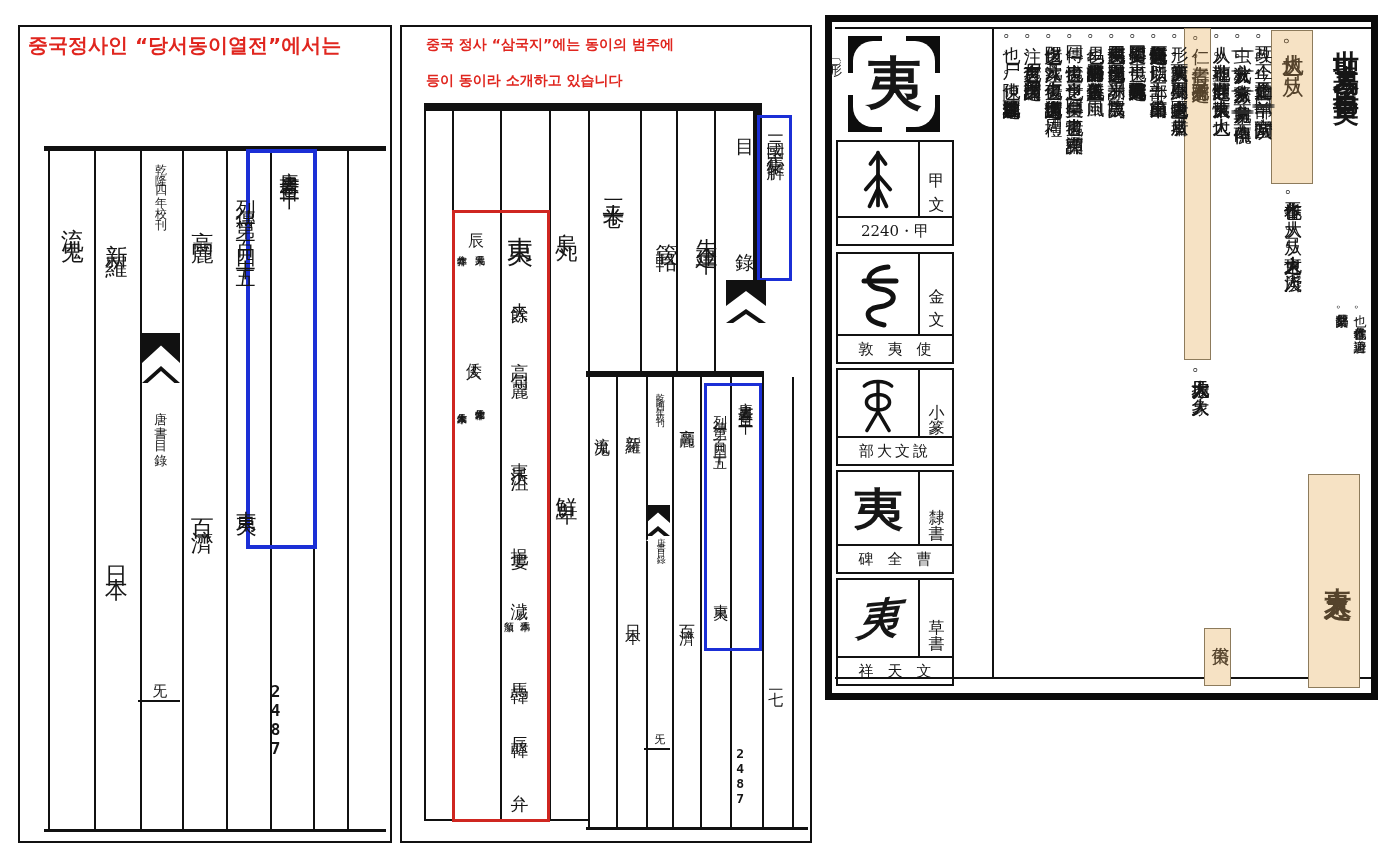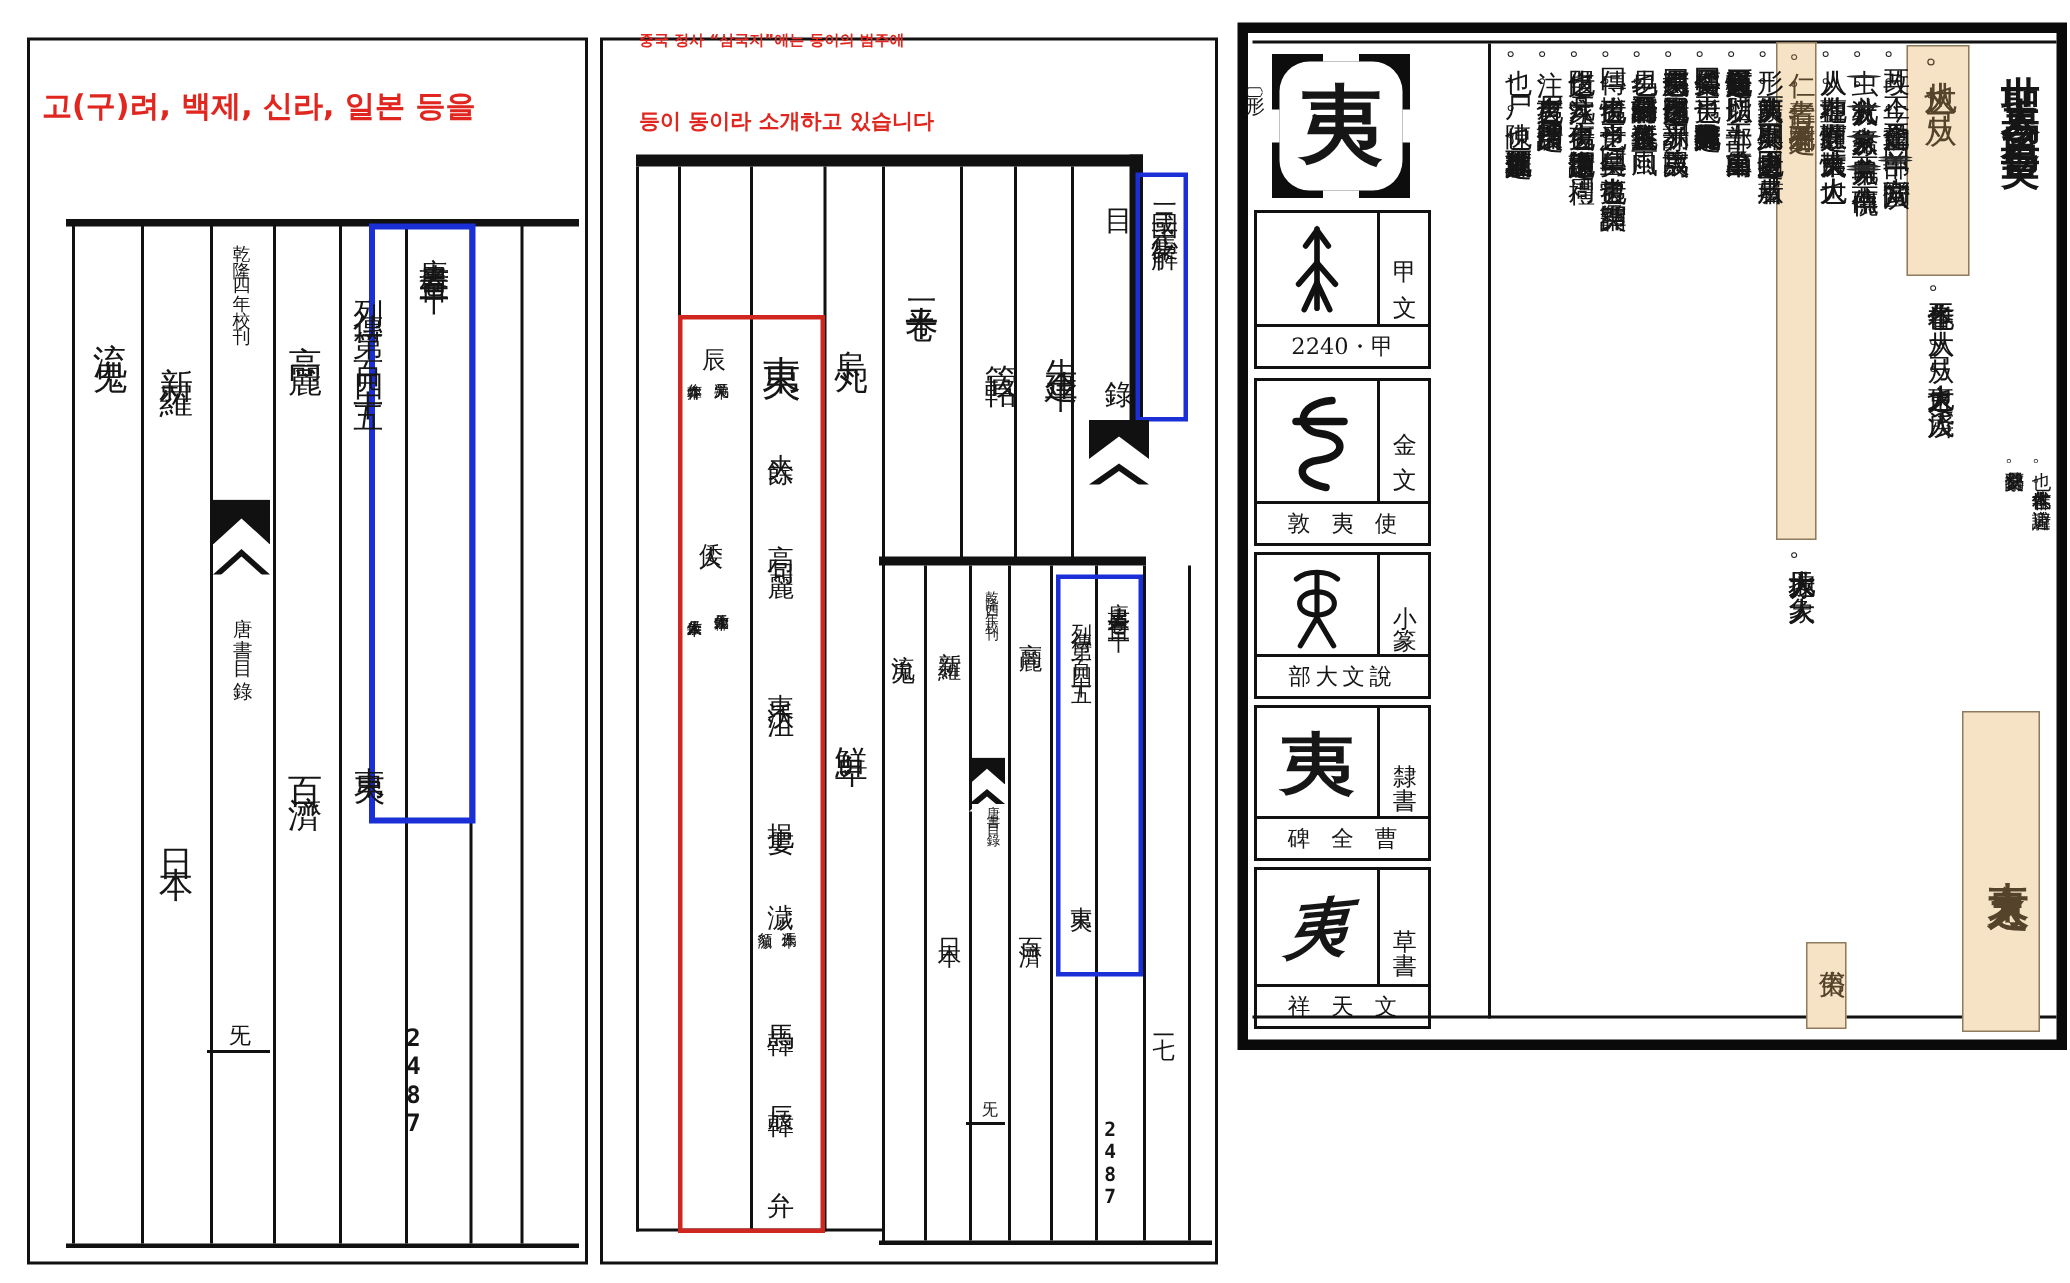--- a/index.html
+++ b/index.html
@@ -129,21 +129,21 @@
 
   <svg class="glyph" style="position:absolute;left:1315px;top:480px;" width="40" height="80" viewBox="0 0 60 100">
     <g fill="none" stroke="#4a3a26" stroke-width="6" stroke-linecap="round">
       <path d="M14 16 C22 8 38 8 46 16"></path>
         <path d="M30 10 V62"></path>
       <path d="M30 28 C12 28 12 52 30 52 C48 52 48 28 30 28"></path>
       <path d="M30 62 L16 92"></path>
         <path d="M30 62 L44 92"></path>
     </g>
   </svg>
-    <div class="it kor" style="left: 28px; top: 57px; font-size: 20px;">고(구)려, 백제, 신라, 일본 등을</div>
+<div class="it kor" style="left: 28px; top: 32px; font-size: 20px;">중국정사인 “당서동이열전”에서는</div>
     <div class="it line" style="left: 44px; top: 146px; width: 342px; height: 5px;"></div>
     <div class="it line" style="left: 44px; top: 829px; width: 342px; height: 3px;"></div>
     <div class="it line" style="left: 48px; top: 150px; width: 2px; height: 679px;"></div>
     <div class="it line" style="left: 94px; top: 150px; width: 2px; height: 679px;"></div>
     <div class="it line" style="left: 140px; top: 150px; width: 2px; height: 679px;"></div>
     <div class="it line" style="left: 182px; top: 150px; width: 2px; height: 679px;"></div>
     <div class="it line" style="left: 226px; top: 150px; width: 2px; height: 679px;"></div>
     <div class="it line" style="left: 270px; top: 150px; width: 2px; height: 679px;"></div>
     <div class="it line" style="left: 313px; top: 150px; width: 2px; height: 679px;"></div>
     <div class="it line" style="left: 347px; top: 150px; width: 2px; height: 679px;"></div>
@@ -161,21 +161,21 @@
         <div class="ft-t2" style="top:5px;border-left:19px solid transparent;border-right:19px solid transparent;border-bottom:17px solid #fff;"></div>
       </div>
     </div>
     <div class="it v" style="left: 152px; top: 402px; font-size: 13px; letter-spacing: 14px;">唐書目錄</div>
     <div class="it v" style="left: 150px; top: 672px; font-size: 15px;">旡</div>
     <div class="it line" style="left: 138px; top: 700px; width: 42px; height: 2px;"></div>
     <div class="it v" style="left: 102px; top: 226px; font-size: 23px; letter-spacing: 12px;">新羅</div>
     <div class="it v" style="left: 102px; top: 548px; font-size: 23px; letter-spacing: 12px;">日本</div>
     <div class="it v" style="left: 58px; top: 210px; font-size: 23px; letter-spacing: 12px;">流鬼</div>
     <div class="it v num" style="left: 266px; top: 682px; font-size: 16px; line-height: 1.2;">2487</div>
-    <div class="it kor" style="left: 426px; top: 20px; font-size: 10px;">중국 정사 “삼국지”에는 동이의 범주에</div>
+    <div class="it kor" style="left: 426px; top: 36px; font-size: 14px;">중국 정사 “삼국지”에는 동이의 범주에</div>
     <div class="it kor" style="left: 426px; top: 72px; font-size: 14px;">등이 동이라 소개하고 있습니다</div>
     <div class="it line" style="left: 424px; top: 103px; width: 338px; height: 8px;"></div>
     <div class="it line" style="left: 753px; top: 103px; width: 9px; height: 178px;"></div>
     <div class="it line" style="left: 424px; top: 819px; width: 166px; height: 2px;"></div>
     <div class="it line" style="left: 424px; top: 111px; width: 2px; height: 710px;"></div>
     <div class="it line" style="left: 452px; top: 111px; width: 2px; height: 710px;"></div>
     <div class="it line" style="left: 500px; top: 111px; width: 2px; height: 710px;"></div>
     <div class="it line" style="left: 549px; top: 111px; width: 2px; height: 710px;"></div>
     <div class="it line" style="left: 588px; top: 111px; width: 2px; height: 718px;"></div>
     <div class="it line" style="left: 640px; top: 111px; width: 2px; height: 262px;"></div>

